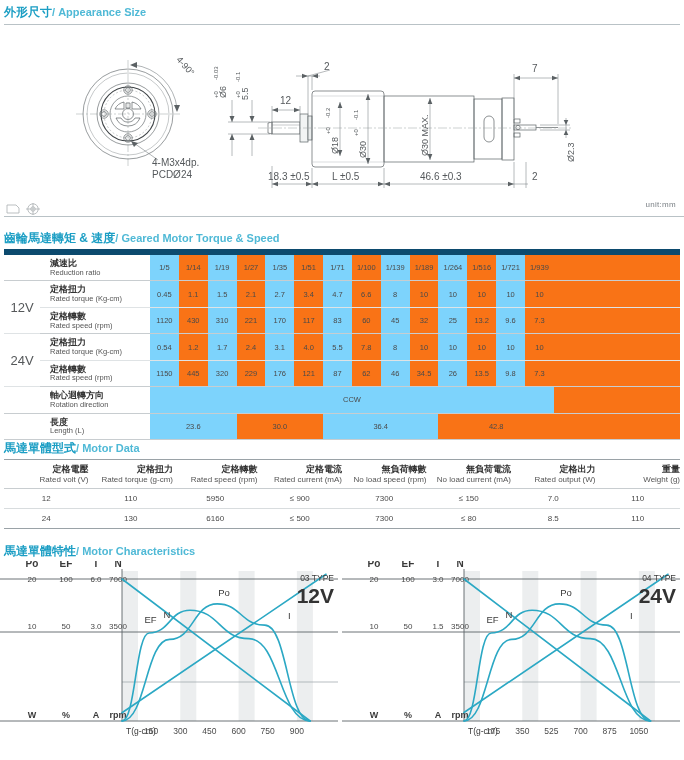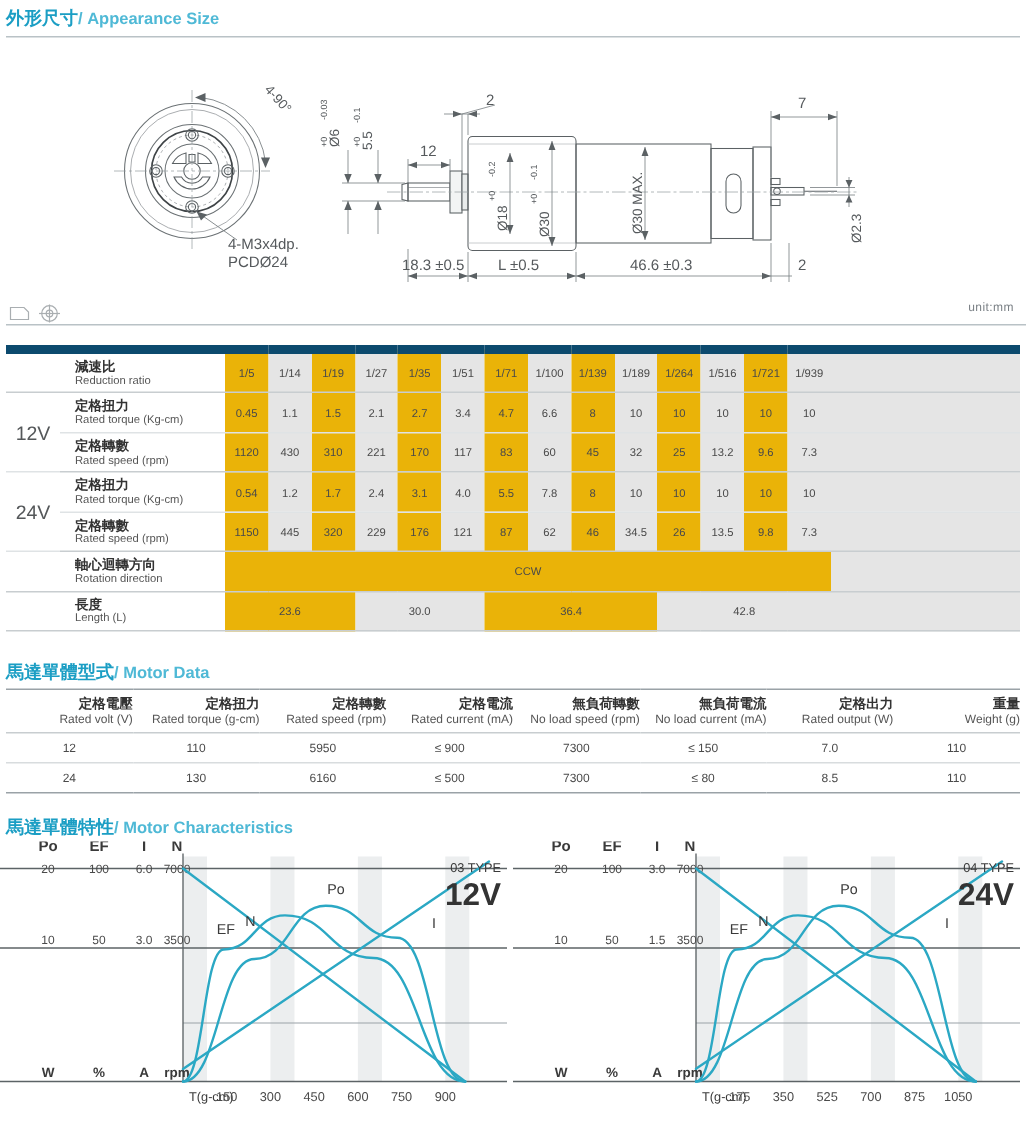--- a/index.html
+++ b/index.html
@@ -46,22 +46,22 @@
     font-size:13px; color:#55585a; font-weight:normal;
     border-right:0;
   }
   #ts-table .lbl {
     width:106px; padding:3px 0 3px 10px; line-height:1.18;
     background:#ffffff;
   }
   #ts-table .lbl .cn { font-size:9px; color:#333; font-weight:bold; display:block; }
   #ts-table .lbl .en { font-size:7.5px; color:#555; display:block; }
   #ts-table .v { text-align:center; font-size:7.5px; padding:4px 0; }
-  #ts-table .shade { background:#eab308; }
-  #ts-table .plain { background:#e5e5e5; }
+  #ts-table .shade { background:#7dd3fc; }
+  #ts-table .plain { background:#f97316; }
   .rowline td { border-bottom:1px solid #c8cdd0; }
   .rowline-soft td { border-bottom:1px solid #dfe3e5; }
   .toprule td { border-top:6px solid #0c4a6e; }
 
   
   #md-wrap { position:absolute; left:0; top:440px; width:684px; }
   #md-table { font-size:8px; table-layout:fixed; }
   #md-table th {
     text-align:right; font-weight:normal; padding:4px 0 4px 8px;
     line-height:1.2; border-bottom:1px solid #c8cdd0; border-top:1px solid #9aa2a7;
@@ -285,20 +285,23 @@
         <line x1="27" y1="1" x2="27" y2="13"></line>
       </g>
     </svg>
   </div>
 
   <div class="unitmm">unit:mm</div>
   <div class="rule" style="position:absolute;top:212px;left:0;width:684px;margin:0 4px;"></div>
 </div>
 
 <div id="ts-wrap">
+  <div class="sec-head">
+    <span class="cn">齒輪馬達轉矩 &amp; 速度</span><span class="en">/ <span>Geared Motor Torque &amp; Speed</span></span>
+  </div>
   <div style="padding:0 4px;">
     <table id="ts-table">
       <colgroup>
         <col style="width:36px">
           <col style="width:110px">
         <col span="14" style="width:auto">
         <col style="width:42px">
           <col style="width:42px">
           <col style="width:42px">
       </colgroup>

